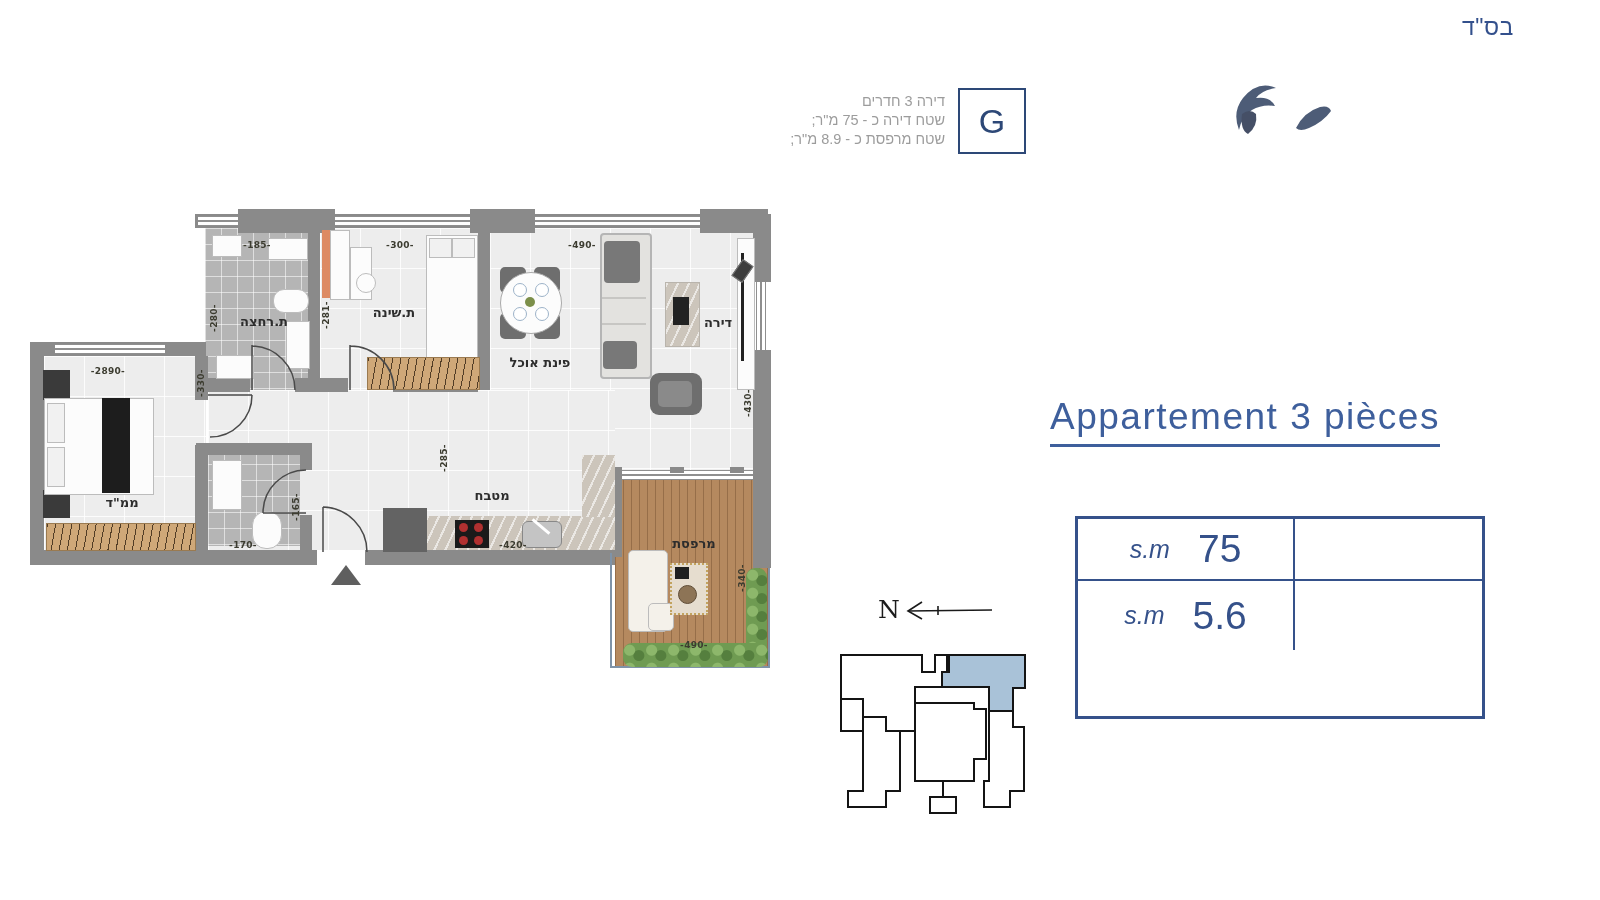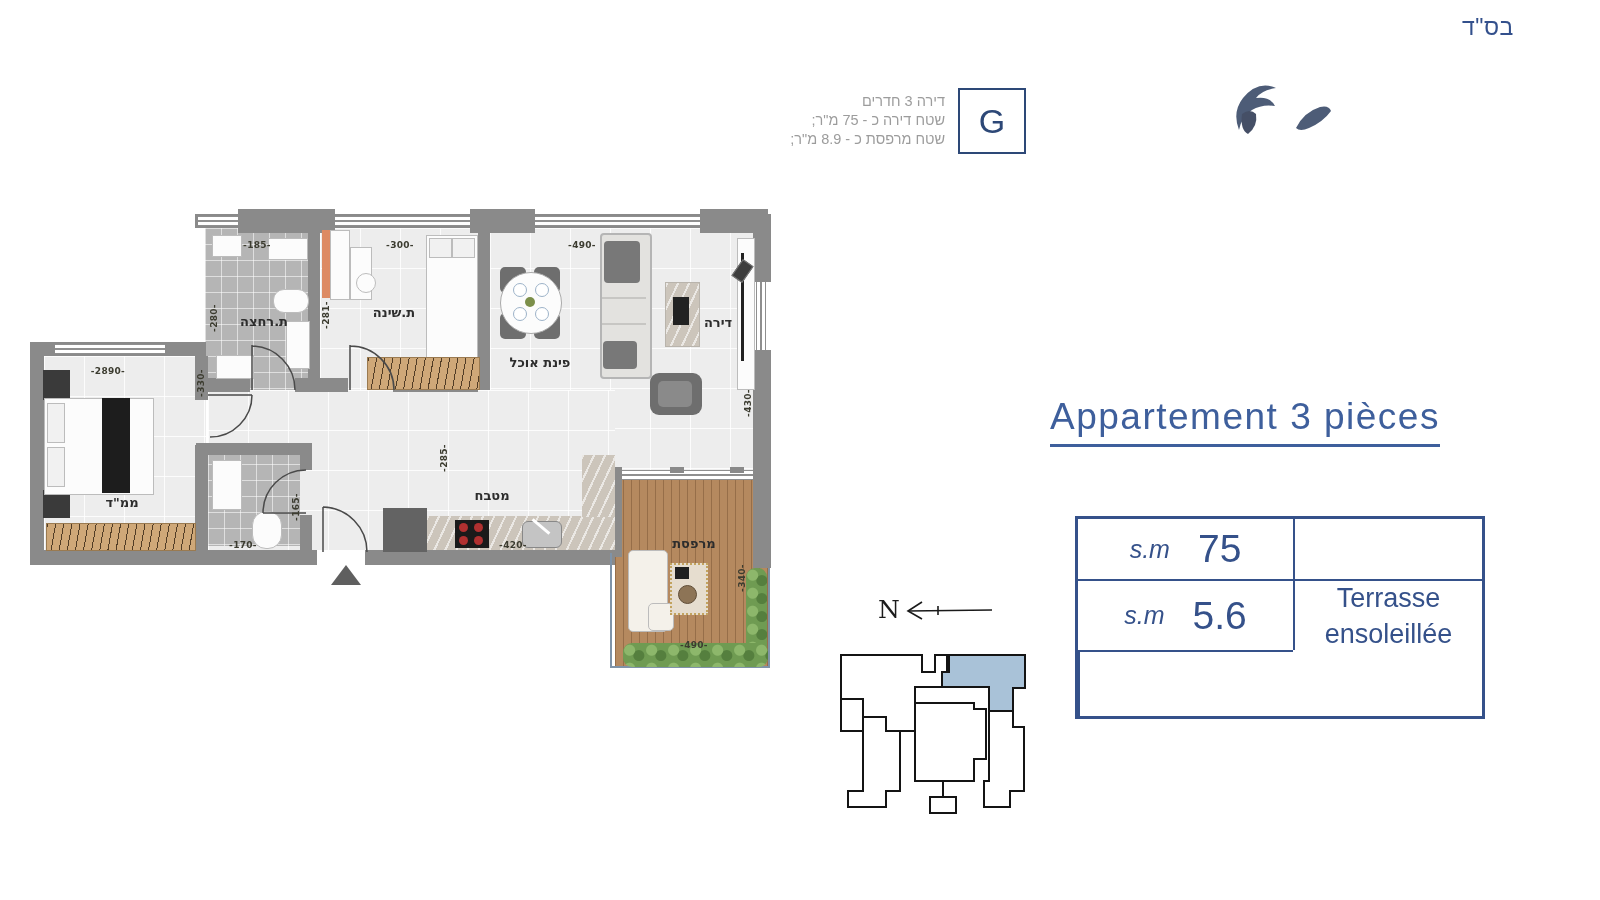--- a/index.html
+++ b/index.html
@@ -241,26 +241,20 @@
 <div id="spec-table">
   <div class="cell">
     <span class="sm-unit">s.m</span>
     <span class="sm-val">75</span>
   </div>
   <div class="cell bl"></div>
   <div class="cell bt">
     <span class="sm-unit">s.m</span>
     <span class="sm-val">5.6</span>
   </div>
-  <div class="cell bl bt">
-    <div class="note">
-      <div>Terrasse</div>
-      <div>ensoleillée</div>
-    </div>
-  </div>
   <div class="cell bl bt"></div>
 </div>
 
 <span id="north-label">N</span>
 <svg style="left:900px;top:598px;" width="95" height="28" viewBox="0 0 95 28">
   <g stroke="#1a1a1a" stroke-width="1.6" fill="none">
     <line x1="8" y1="13" x2="92" y2="12"></line>
     <path d="M22,4 L8,13 L22,21"></path>
     <line x1="38" y1="8" x2="38" y2="17"></line>
   </g>

